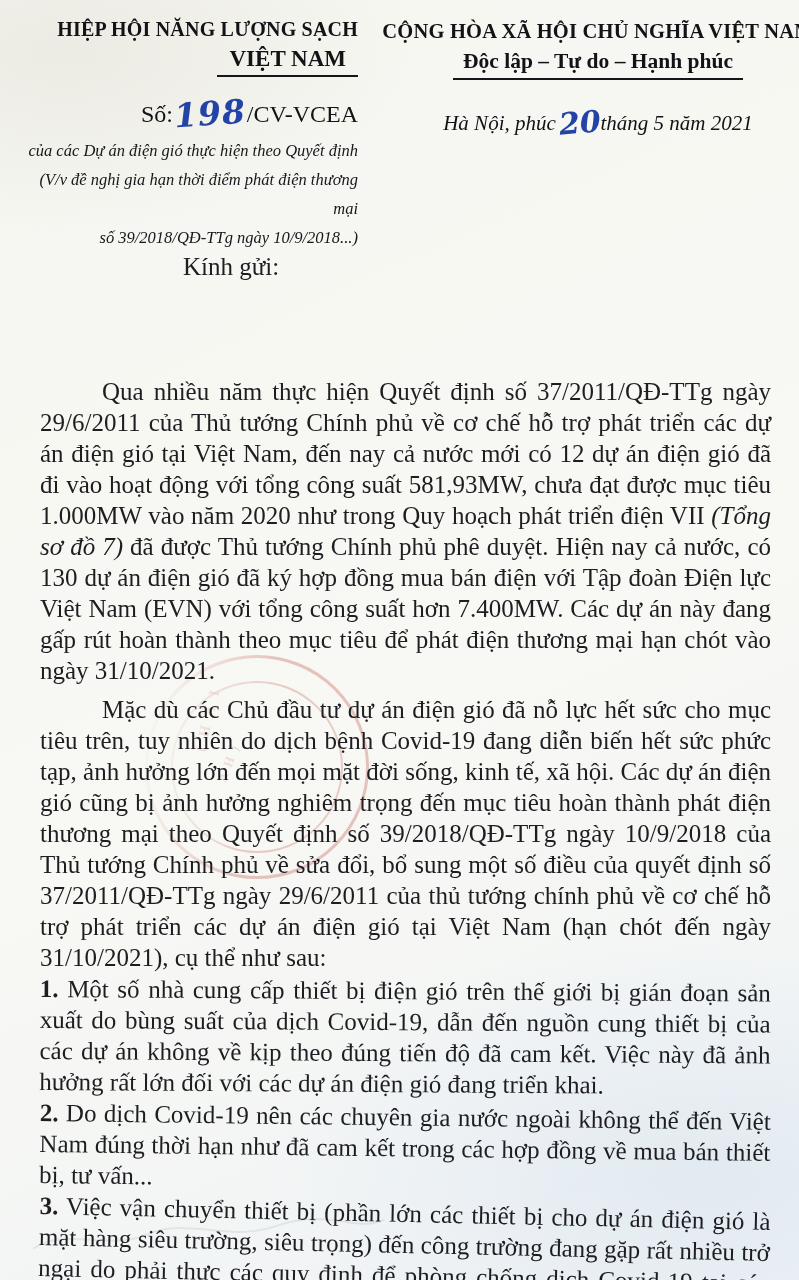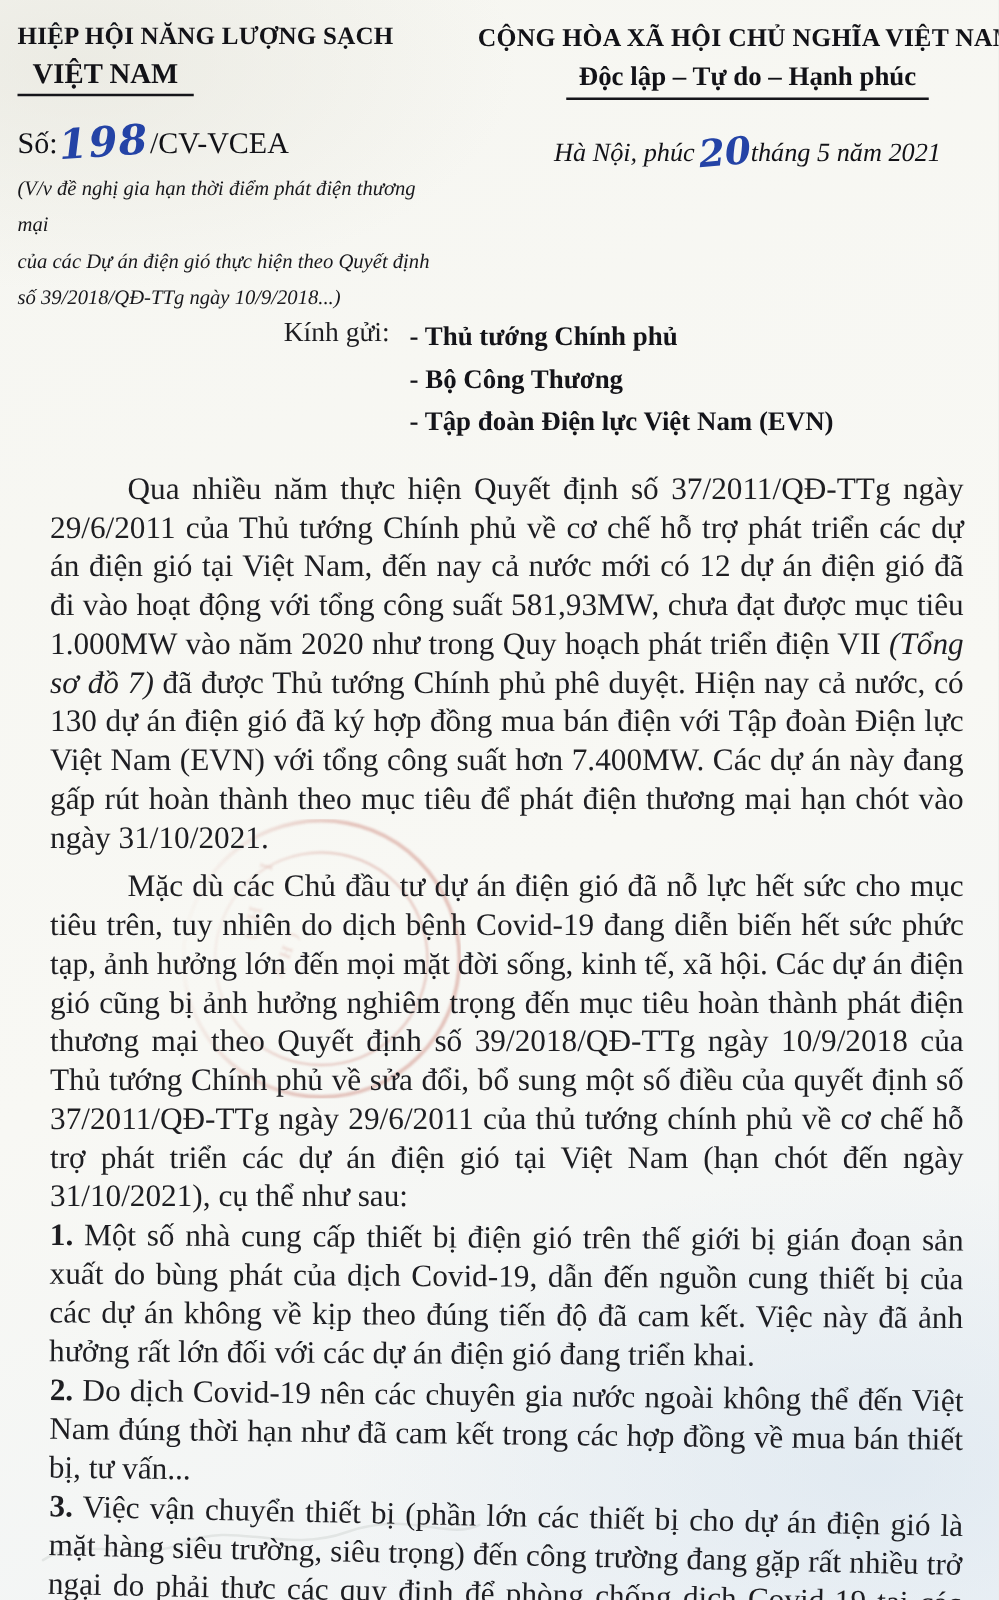--- a/index.html
+++ b/index.html
@@ -16,37 +16,37 @@
   }
   .page{
     position:relative;width:799px;height:1280px;overflow:hidden;
     background:
       radial-gradient(620px 340px at 88% 92%, rgba(213,226,238,.55), rgba(213,226,238,0) 70%),
       radial-gradient(500px 260px at 8% 4%, rgba(225,224,214,.5), rgba(225,224,214,0) 70%),
       linear-gradient(155deg,#f6f6f1 0%,#f8f8f4 55%,#eff3f6 100%);
     color:var(--ink);
   }
   
-  .org-block{position:absolute;left:14px;top:18px;width:344px;text-align:left;color:var(--head-ink);}
+  .org-block{position:absolute;left:14px;top:18px;width:344px;text-align:right;color:var(--head-ink);}
   .org-l1{font-weight:bold;font-size:20px;letter-spacing:.2px;white-space:nowrap;}
   .org-l2{font-weight:bold;font-size:23px;margin-top:5px;}
   .org-l2 span{display:inline-block;border-bottom:2px solid #15151a;padding:0 12px 3px;}
   .doc-no{margin-top:14px;font-size:24px;white-space:nowrap;}
   .hand{font-family:"DejaVu Serif", serif;font-style:italic;font-weight:bold;color:var(--hand-ink);display:inline-block;}
   .hand-no{font-size:33px;transform:rotate(-4deg);position:relative;top:3px;letter-spacing:1px;margin:0 1px;}
   .subject{margin-top:6px;font-style:italic;font-size:16.5px;line-height:29px;color:#17171b;}
   .national-block{position:absolute;left:372px;top:20px;width:452px;text-align:center;color:var(--head-ink);}
   .motto1{font-weight:bold;font-size:20.5px;white-space:nowrap;letter-spacing:.2px;}
   .motto2{font-weight:bold;font-size:21.5px;margin-top:6px;}
   .motto2 span{display:inline-block;border-bottom:2px solid #15151a;padding:0 10px 4px;}
   .dateline{margin-top:22px;font-style:italic;font-size:21px;white-space:nowrap;}
   .hand-day{font-size:30px;transform:rotate(-5deg);position:relative;top:3px;margin:0 0 0 3px;}
   
   .recipients{position:absolute;left:183px;top:252px;display:flex;gap:16px;z-index:2;}
-  .recipients .label{font-size:22px;padding-top:1px;margin-left:44px;}
+  .recipients .label{font-size:25px;padding-top:1px;}
   .recipients ul{list-style:none;margin:0;padding:0;}
   .recipients li{font-weight:bold;font-size:21.5px;line-height:34px;color:#141419;}
   
   .body-text{position:absolute;left:40px;top:376px;width:731px;z-index:2;
     font-size:25px;line-height:31px;text-align:justify;color:var(--ink);}
   .body-text p{margin:0;}
   .para{text-indent:62px;}
   .para + .para{margin-top:8px;}
   .num-item{margin-top:12px;}
   .num-item .num{font-weight:bold;}
@@ -74,54 +74,49 @@
 
 <div class="page">
 
   <div class="org-block">
     <div class="org-l1">HIỆP HỘI NĂNG LƯỢNG SẠCH</div>
     <div class="org-l2">
       <span>VIỆT NAM</span>
     </div>
     <div class="doc-no"><span>Số:</span><span class="hand hand-no">198</span><span>/CV-VCEA</span></div>
     <div class="subject">
+      <div>của các Dự án điện gió thực hiện theo Quyết định</div>
       <div>(V/v đề nghị gia hạn thời điểm phát điện thương mại</div>
-      <div>của các Dự án điện gió thực hiện theo Quyết định</div>
       <div>số 39/2018/QĐ-TTg ngày 10/9/2018...)</div>
     </div>
   </div>
 
   <div class="national-block">
     <div class="motto1">CỘNG HÒA XÃ HỘI CHỦ NGHĨA VIỆT NAM</div>
     <div class="motto2">
       <span>Độc lập – Tự do – Hạnh phúc</span>
     </div>
     <div class="dateline"><span>Hà Nội, phúc</span><span class="hand hand-day">20</span><span>tháng 5  năm 2021</span></div>
   </div>
 
   <div class="recipients">
     <div class="label">Kính gửi:</div>
-    <ul>
-      <li>- Thủ tướng Chính phủ</li>
-      <li>- Bộ Công Thương</li>
-      <li>- Tập đoàn Điện lực Việt Nam (EVN)</li>
-    </ul>
   </div>
 
   <div class="stamp">
     <div class="ring-outer"></div>
     <div class="ring-inner"></div>
     <div class="stamp-frag">( H Ả I</div>
     <div class="stamp-frag2">A H )</div>
   </div>
 
   <div class="body-text">
     <p class="para"><span>Qua nhiều năm thực hiện Quyết định số 37/2011/QĐ-TTg ngày 29/6/2011 của Thủ tướng Chính phủ về cơ chế hỗ trợ phát triển các dự án điện gió tại Việt Nam, đến nay cả nước mới có 12 dự án điện gió đã đi vào hoạt động với tổng công suất 581,93MW, chưa đạt được mục tiêu 1.000MW vào năm 2020 như trong Quy hoạch phát triển điện VII </span><span class="it">(Tổng sơ đồ 7)</span><span> đã được Thủ tướng Chính phủ phê duyệt. Hiện nay cả nước, có 130 dự án điện gió đã ký hợp đồng mua bán điện với Tập đoàn Điện lực Việt Nam (EVN) với tổng công suất hơn 7.400MW. Các dự án này đang gấp rút hoàn thành theo mục tiêu để phát điện thương mại hạn chót vào ngày 31/10/2021.</span></p>
     <p class="para">Mặc dù các Chủ đầu tư dự án điện gió đã nỗ lực hết sức cho mục tiêu trên, tuy nhiên do dịch bệnh Covid-19 đang diễn biến hết sức phức tạp, ảnh hưởng lớn đến mọi mặt đời sống, kinh tế, xã hội. Các dự án điện gió cũng bị ảnh hưởng nghiêm trọng đến mục tiêu hoàn thành phát điện thương mại theo Quyết định số 39/2018/QĐ-TTg ngày 10/9/2018 của Thủ tướng Chính phủ về sửa đổi, bổ sung một số điều của quyết định số 37/2011/QĐ-TTg ngày 29/6/2011 của thủ tướng chính phủ về cơ chế hỗ trợ phát triển các dự án điện gió tại Việt Nam (hạn chót đến ngày 31/10/2021), cụ thể như sau:</p>
-    <p class="num-item tilt1"><span class="num">1.</span><span> Một số nhà cung cấp thiết bị điện gió trên thế giới bị gián đoạn sản xuất do bùng phát của dịch Covid-19, dẫn đến nguồn cung thiết bị của các dự án không về kịp theo đúng tiến độ đã cam kết. Việc này đã ảnh hưởng rất lớn đối với các dự án điện gió đang triển khai.</span></p>
+    <p class="num-item tilt1"><span class="num">1.</span><span> Một số nhà cung cấp thiết bị điện gió trên thế giới bị gián đoạn sản xuất do bùng suất của dịch Covid-19, dẫn đến nguồn cung thiết bị của các dự án không về kịp theo đúng tiến độ đã cam kết. Việc này đã ảnh hưởng rất lớn đối với các dự án điện gió đang triển khai.</span></p>
     <p class="num-item tilt2"><span class="num">2.</span><span> Do dịch Covid-19 nên các chuyên gia nước ngoài không thể đến Việt Nam đúng thời hạn như đã cam kết trong các hợp đồng về mua bán thiết bị, tư vấn...</span></p>
     <p class="num-item tilt3"><span class="num">3.</span><span> Việc vận chuyển thiết bị (phần lớn các thiết bị cho dự án điện gió là mặt hàng siêu trường, siêu trọng) đến công trường đang gặp rất nhiều trở ngại do phải thực các quy định để phòng chống dịch Covid-19 tại các địa phương.</span></p>
   </div>
 
   <svg class="scribble" width="360" height="34" viewBox="0 0 360 34">
     <path d="M6,24 C40,4 80,30 120,14 S 200,26 250,10 S 330,20 356,8" fill="none" stroke="#8d978f" stroke-width="2" stroke-linecap="round" opacity="0.6"></path>
   </svg>
 
 </div>
 

